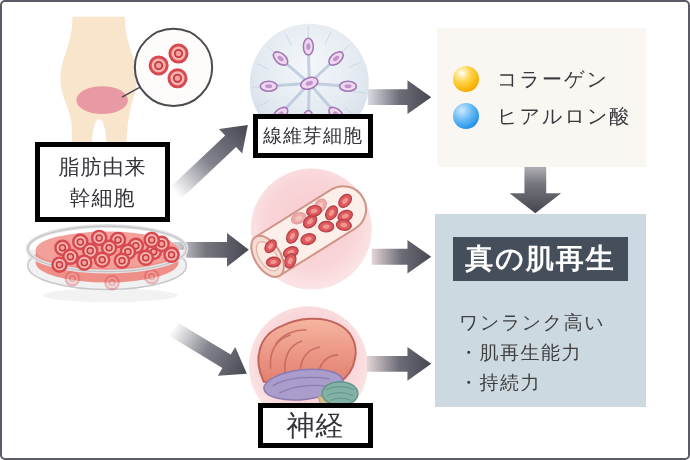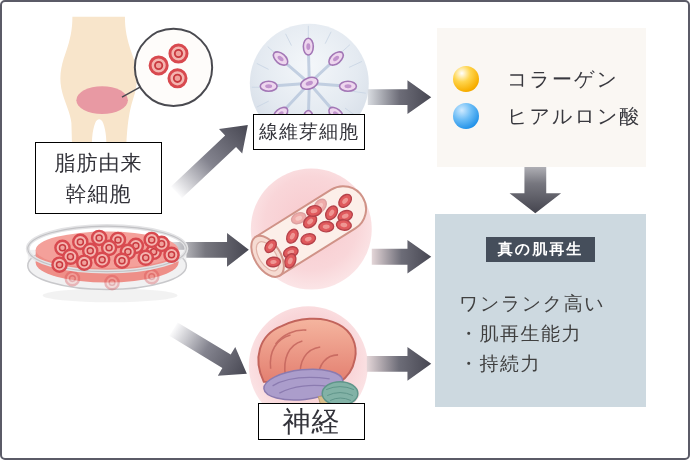--- a/index.html
+++ b/index.html
@@ -3,46 +3,46 @@
 <meta charset="utf-8">
 <style>
   html,body{margin:0;padding:0;background:#fff;}
   .canvas{
     position:relative;width:690px;height:460px;box-sizing:border-box;
     background:#ffffff;border:2px solid #5b5b67;border-radius:5px;overflow:hidden;
     font-family:"Liberation Sans","DejaVu Sans",sans-serif;color:#2f2f33;
   }
   svg.art{position:absolute;left:0;top:0;width:100%;height:100%;}
   .label-box{
-    position:absolute;background:#fff;border:1px solid #000000;
+    position:absolute;background:#fff;border:5px solid #000000;
     display:flex;flex-direction:column;align-items:center;justify-content:center;
     text-align:center;letter-spacing:1px;color:#33333a;
   }
   .src-box{left:33px;top:140px;width:125px;height:70px;font-size:21px;line-height:1.5;}
   .fib-box{left:251px;top:112px;width:110px;height:34px;font-size:19px;}
   .blood-box{left:257px;top:253px;width:105px;height:36px;font-size:20px;}
   .nerve-box{left:256px;top:401px;width:105px;height:35px;font-size:28px;}
   .products-box{
     position:absolute;left:435px;top:26px;width:209px;height:139px;
     background:#faf7f3;display:flex;flex-direction:column;justify-content:center;
     gap:11px;padding-left:16px;box-sizing:border-box;
   }
-  .product-row{display:flex;align-items:center;gap:28px;height:26px;}
+  .product-row{display:flex;align-items:center;gap:18px;height:26px;}
   .sphere{width:26px;height:26px;border-radius:50%;flex:0 0 auto;}
   .sphere-collagen{background:radial-gradient(circle at 34% 28%, #ffffff 0%, #ffd54d 34%, #f7ae00 72%, #df9400 100%);}
   .sphere-elastin{background:radial-gradient(circle at 34% 28%, #ffffff 0%, #eaeaea 38%, #b9b9bc 78%, #a6a6aa 100%);}
   .sphere-hyaluronan{background:radial-gradient(circle at 34% 28%, #cfeaff 0%, #6cbdf6 38%, #1f90e8 78%, #1a7fd4 100%);}
   .product-label{font-size:20px;letter-spacing:2px;color:#38383e;}
   .result-box{
     position:absolute;left:433px;top:212px;width:211px;height:193px;
     background:#cdd9e0;box-sizing:border-box;
   }
   .result-badge{
     display:block;margin:23px auto 0 auto;width:max-content;
-    background:#454e5b;color:#ffffff;font-weight:bold;font-size:15px;
+    background:#454e5b;color:#ffffff;font-weight:bold;font-size:28px;
     letter-spacing:2px;padding:3px 12px;
   }
   .result-text{margin-top:27px;padding-left:24px;font-size:19px;line-height:30px;
     letter-spacing:1.5px;color:#404040;}
 </style>
 </head>
 <body>
 
 <div class="canvas">
 

